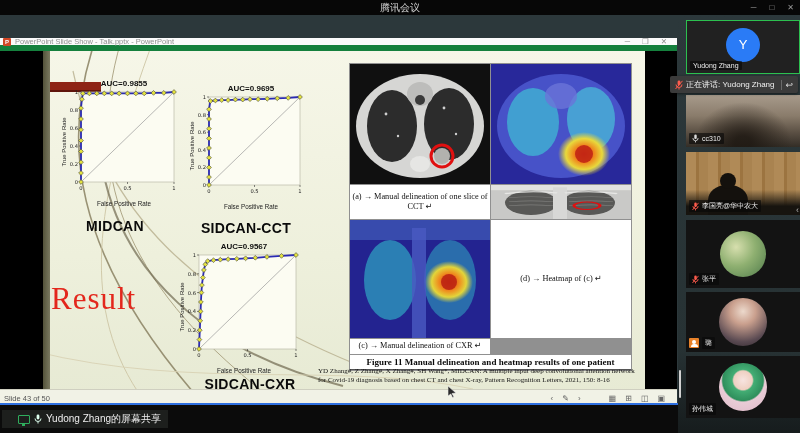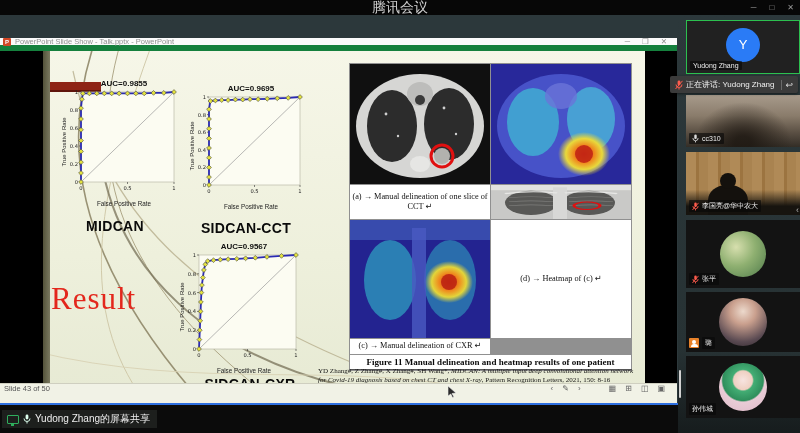--- a/index.html
+++ b/index.html
@@ -3,21 +3,21 @@
 <meta charset="utf-8">
 <style>
   *{box-sizing:border-box;margin:0;padding:0}
   html,body{background:#000}
   #app{position:relative;width:800px;height:433px;background:#2c383b;overflow:hidden;
        font-family:"Liberation Sans",sans-serif;}
 
   
   .titlebar{position:absolute;left:0;top:0;width:800px;height:15px;background:#070707;
             display:flex;align-items:center;justify-content:center}
-  .titlebar .title{font-size:14px;color:#cfcfcf}
+  .titlebar .title{font-size:10px;color:#cfcfcf}
   .win-controls{position:absolute;right:6px;top:0;height:15px;display:flex;align-items:center;gap:13px}
   .win-controls span{font-size:8px;color:#9a9a9a;cursor:default}
 
   
   .ppt{position:absolute;left:0;top:38px;width:677px;height:365px;background:#000}
   .ppt-titlebar{position:absolute;left:0;top:0;right:0;height:13px;background:#fbfbfb;
                 display:flex;align-items:center;border-bottom:6px solid #15803d}
   .ppt-logo{width:8px;height:8px;background:#d24726;border-radius:1px;margin:0 4px 0 3px;
             color:#fff;font-size:6px;font-weight:bold;line-height:8px;text-align:center}
   .ppt-title{font-size:7.5px;color:#8f8f8f;white-space:nowrap}
@@ -61,35 +61,35 @@
   .cap{font-family:"Liberation Serif",serif;font-size:8.3px;color:#111;display:flex;
        align-items:center;justify-content:center;text-align:center;line-height:1.25;padding:0 2px}
   .figtitle{grid-column:1 / span 2;background:#fff;font-family:"Liberation Serif",serif;
             font-weight:bold;font-size:9px;color:#0a0a0a;display:flex;align-items:center;
             justify-content:center;border-bottom:1px solid #555}
   .cell svg{display:block;width:100%;height:100%}
 
   .cite{position:absolute;left:275px;top:316px;width:322px;font-family:"Liberation Serif",serif;
         font-size:7px;color:#151515;line-height:1.28}
   .cite .ab{font-weight:normal}
-  .cite .t{font-style:italic}
-
-  
-  .ppt-status{position:absolute;left:0;right:0;bottom:0;height:20px;background:#f1f2e6;
-              border-top:1px solid #cfcfc0;display:flex;align-items:flex-start;font-size:7.5px;color:#555}
+  .cite .t{}
+
+  
+  .ppt-status{position:absolute;left:0;right:0;bottom:0;height:14px;background:#f1f2e6;
+              border-top:1px solid #cfcfc0;display:flex;align-items:flex-end;font-size:7.5px;color:#555}
   .ppt-status .ind{margin-left:4px}
   .ppt-nav{margin-left:auto;display:flex;align-items:center;gap:9px;padding-right:12px}
   .ppt-nav span{font-size:8px;color:#666}
   .ppt-nav .gap{width:10px}
 
   
   .share-border{position:absolute;left:0;top:403px;width:678px;height:2px;background:#2e6fe0}
   .bottombar{position:absolute;left:0;top:405px;width:678px;height:28px;background:#0b0b0b}
   .sharebadge{position:absolute;left:2px;top:5px;display:flex;align-items:center;gap:4px;
-              background:#1d1f1d;padding:2px 7px 2px 5px;color:#ededed;font-size:10px}
+              background:#1d1f1d;padding:2px 7px 2px 16px;color:#ededed;font-size:10px}
   .screen-ico{width:12px;height:9px;border:1.5px solid #2fae5d;border-radius:1px;position:relative}
   .screen-ico:after{content:"";position:absolute;left:3px;bottom:-3px;width:3px;height:2px;background:#2fae5d}
 
   
   .sidebar{position:absolute;left:678px;top:15px;width:122px;height:418px;
            background:linear-gradient(180deg,#2c383b 0%,#273234 80%,#161c1d 100%)}
   .tile{position:absolute;left:8px;width:114px;background:#181818;overflow:hidden}
   .t1{top:5px;height:54px;border:1px solid #2cc04f;background:#212121}
   .t2{top:80px;height:52px}
   .t3{top:137px;height:63px}

